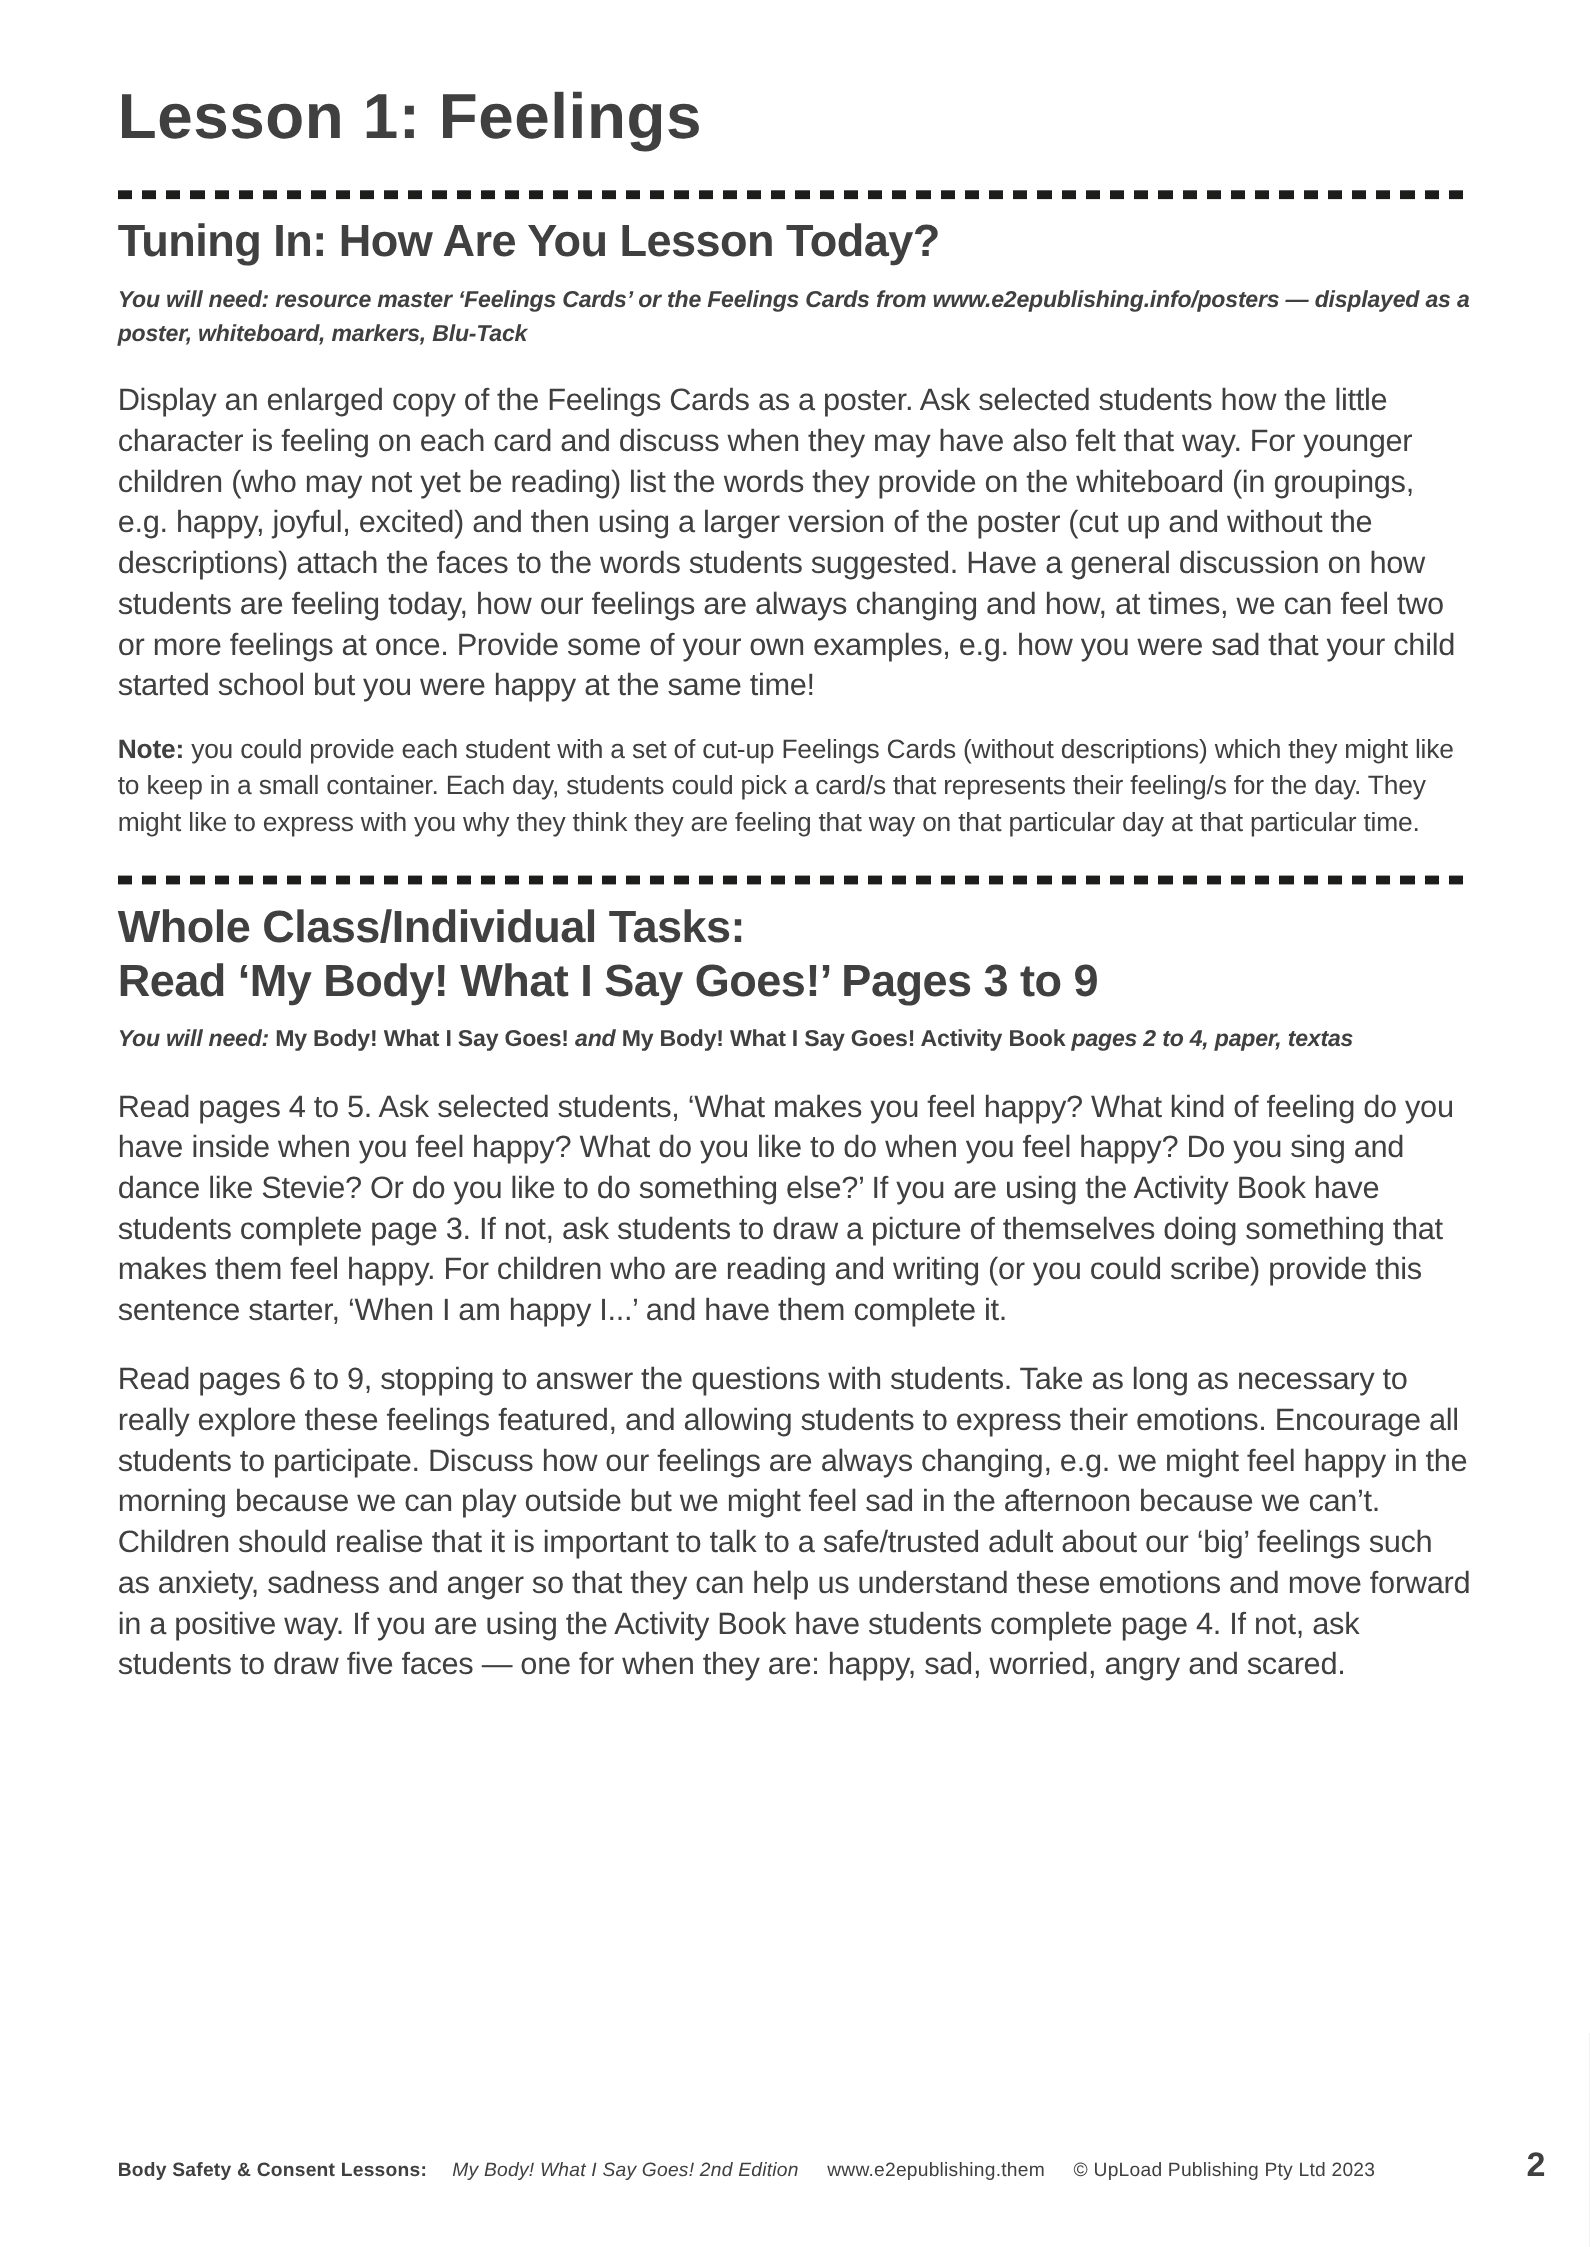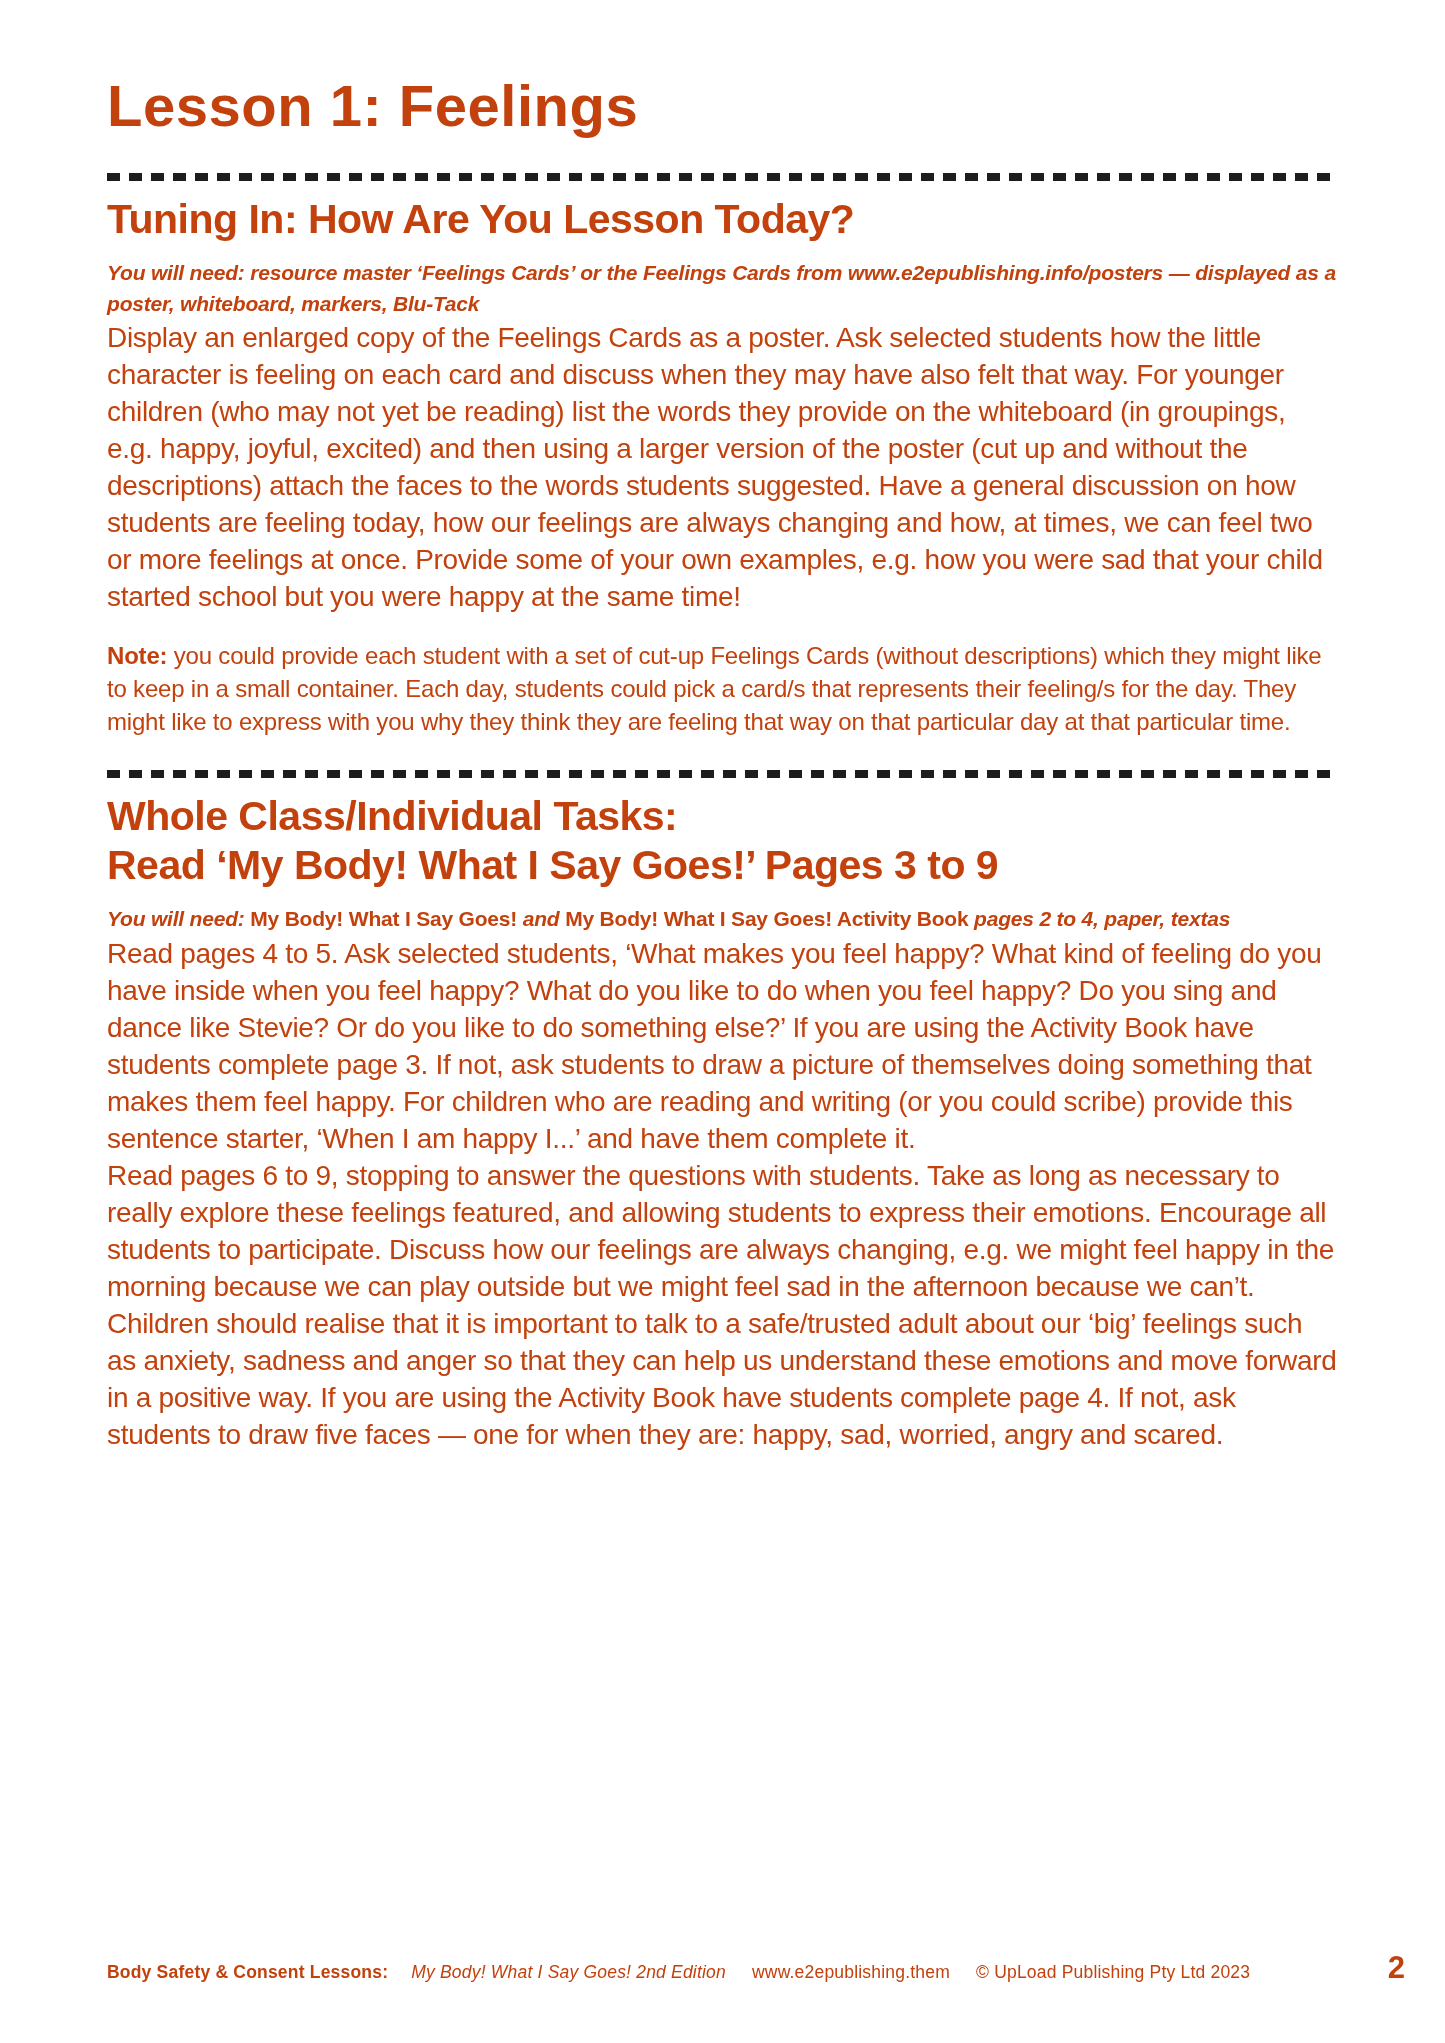--- a/index.html
+++ b/index.html
@@ -5,21 +5,21 @@
   html, body { margin: 0; padding: 0; background: #e8e8e8; }
   .page {
     position: relative;
     width: 1445px;
     height: 2043px;
     margin: 0 auto;
     background: #ffffff;
     box-sizing: border-box;
     padding: 76px 107px 0 107px;
     font-family: "Liberation Sans", sans-serif;
-    color: #c2410c;
+    color: #404040;
     overflow: hidden;
   }
   .doc-title {
     font-size: 58px;
     font-weight: bold;
     letter-spacing: 0.5px;
     line-height: 1.05;
   }
   .divider {
     height: 8px;
@@ -37,20 +37,21 @@
   .ywn {
     margin-top: 14px;
     font-size: 21px;
     line-height: 1.45;
     font-weight: bold;
     font-style: italic;
     letter-spacing: -0.2px;
   }
   .ywn .upright { font-style: normal; }
   .body-para {
+    margin-top: 26px;
     font-size: 28px;
     line-height: 37px;
     letter-spacing: -0.3px;
   }
   .note-para {
     margin-top: 24px;
     font-size: 24px;
     line-height: 33px;
     letter-spacing: -0.2px;
   }

